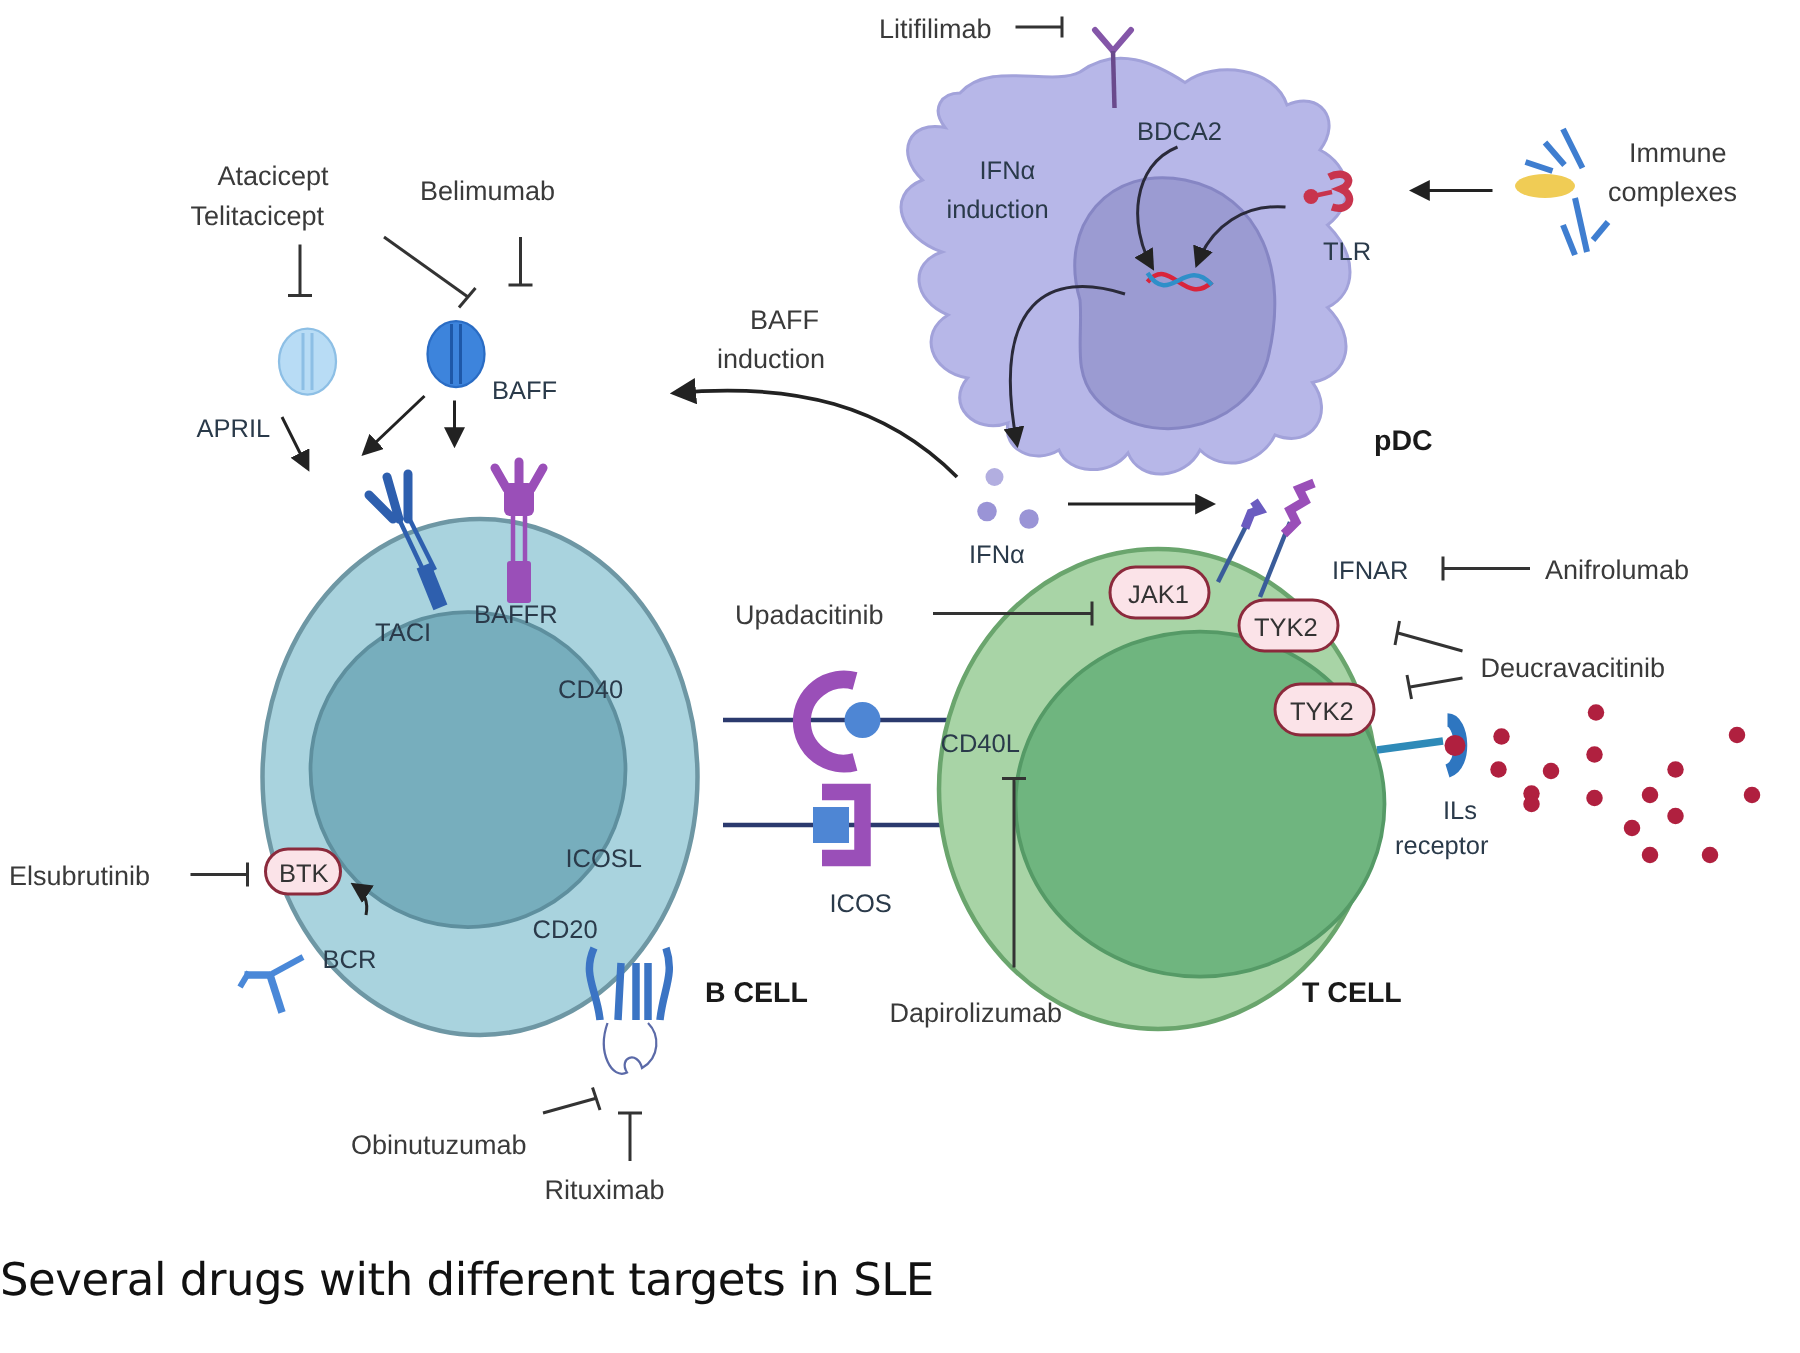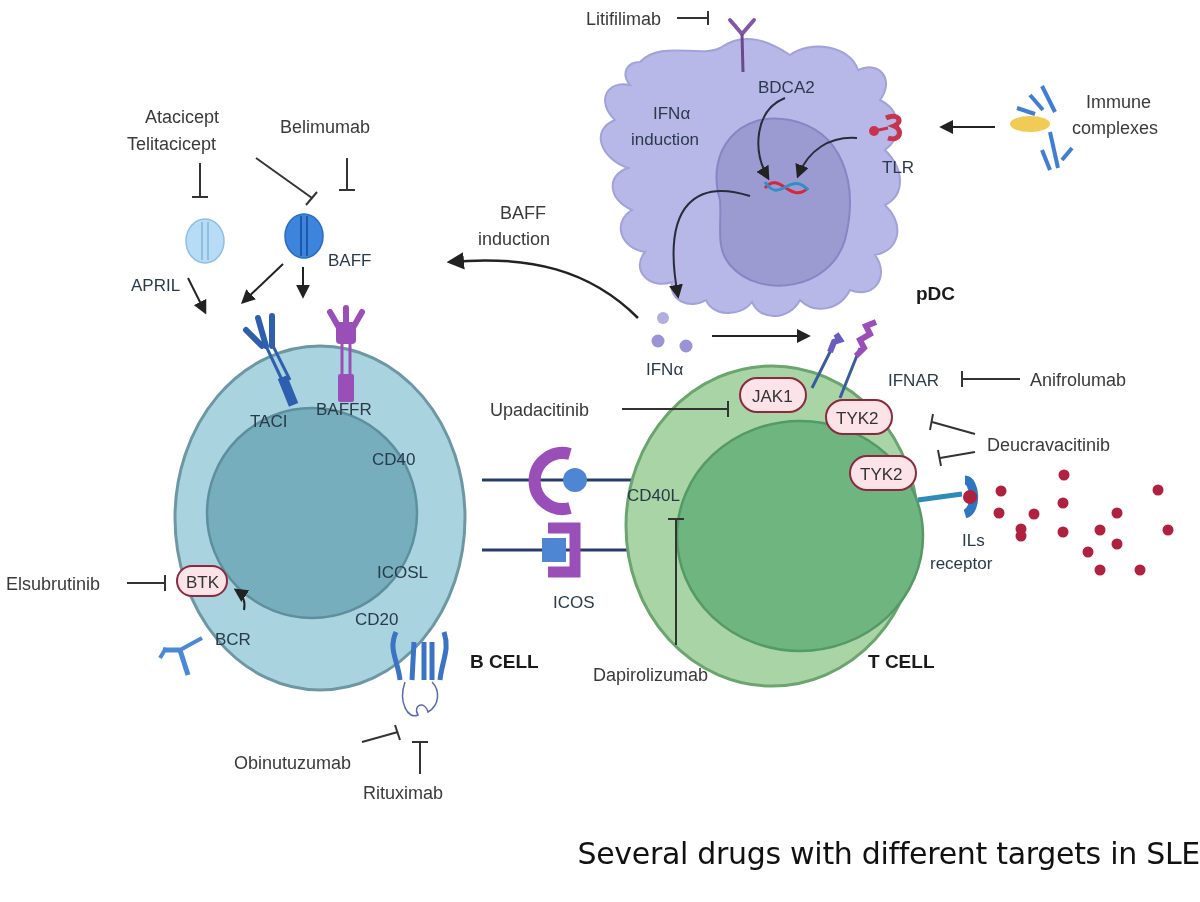--- a/index.html
+++ b/index.html
@@ -2,21 +2,21 @@
 <html><head>
 <meta charset="utf-8">
 <style>
   html, body { margin:0; padding:0; background:#ffffff; }
   body { width:1200px; height:902px; position:relative; overflow:hidden; font-family:"Liberation Sans", sans-serif; }
   svg { position:absolute; left:0; top:0; }
   .lbl { font-family:"Liberation Sans", sans-serif; font-size:18px; fill:#3a3a3a; }
   .lbl-dark { font-family:"Liberation Sans", sans-serif; font-size:17px; fill:#2a3a4a; }
   .lbl-bold { font-family:"Liberation Sans", sans-serif; font-size:19px; font-weight:bold; fill:#1a1a1a; }
   .pill-text { font-family:"Liberation Sans", sans-serif; font-size:17px; fill:#333; }
-  .caption { position:absolute; left:0; width:1200px; top:836px; text-align:right; font-family:"DejaVu Sans", sans-serif; font-size:30px; color:#111; letter-spacing:-0.3px; }
+  .caption { position:absolute; left:0; width:1200px; top:836px; text-align:left; font-family:"DejaVu Sans", sans-serif; font-size:30px; color:#111; letter-spacing:-0.3px; }
 </style>
 </head>
 <body>
 
 <svg width="1200" height="902" viewBox="0 0 1200 902">
   <defs>
     <marker id="arrow" viewBox="0 0 10 10" refX="8" refY="5" markerWidth="7" markerHeight="7" orient="auto-start-reverse">
       <path d="M0,0 L10,5 L0,10 z" fill="#222"></path>
     </marker>
   </defs>

